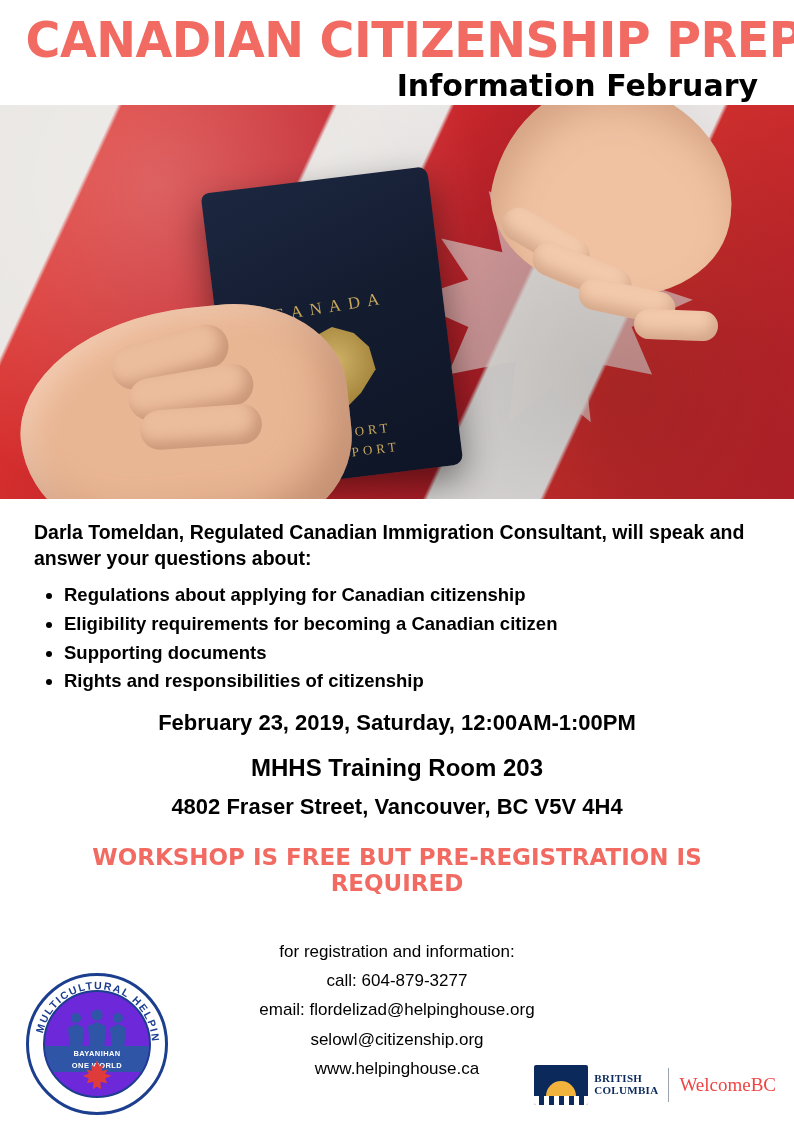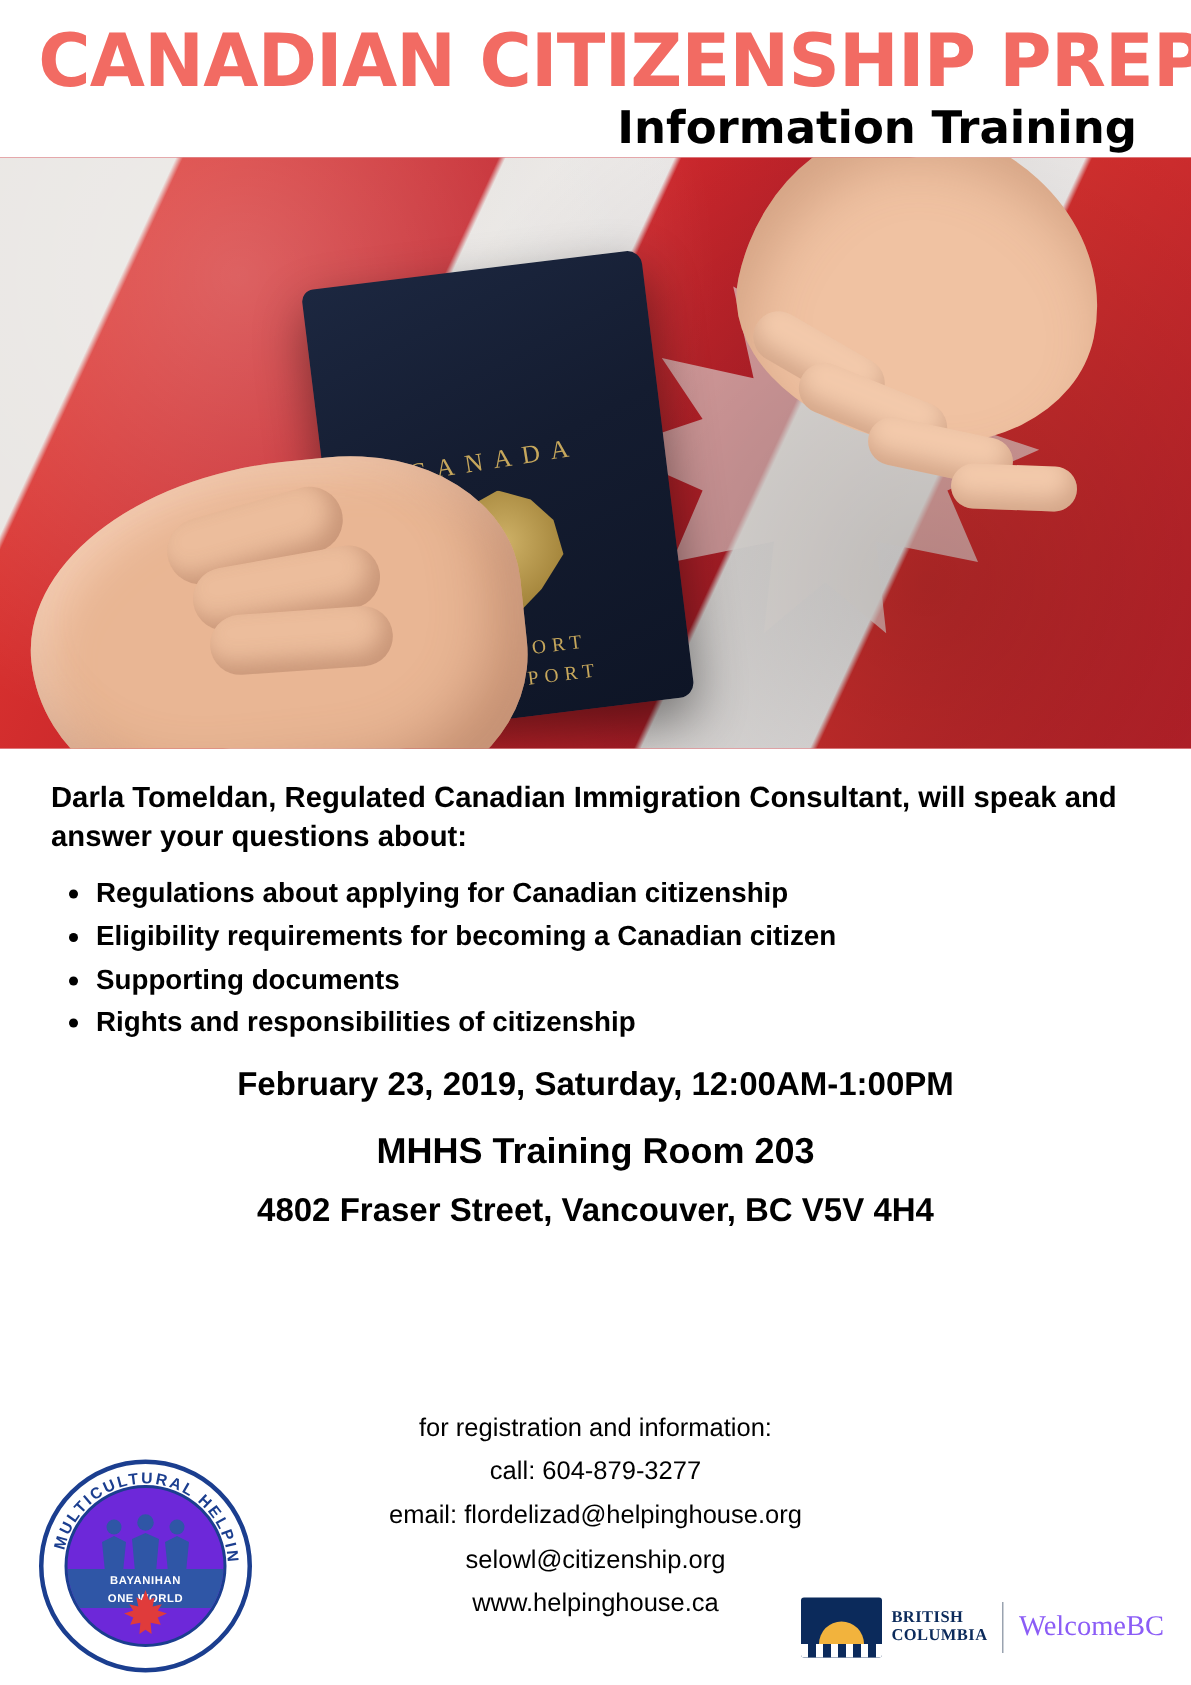--- a/index.html
+++ b/index.html
@@ -338,31 +338,31 @@
     letter-spacing: 0.3px;
   }
   .divider-v {
     width: 1px;
     height: 34px;
     background: #9aa3b0;
   }
   .welcome-bc {
     font-family: "Liberation Serif", serif;
     font-size: 19px;
-    color: #8b5cf6;
+    color: #ef4444;
   }
 </style>
 </head>
 <body>
 
 <div class="poster">
 
   <div class="header">
     <div class="title-main">CANADIAN CITIZENSHIP PREPARATION</div>
-    <div class="title-sub">Information Training</div>
+    <div class="title-sub">Information February</div>
   </div>
 
   <div class="hero">
     <div class="flag-bg"></div>
     <div class="leaf">
       <svg viewBox="0 0 100 100" xmlns="http://www.w3.org/2000/svg">
         <path d="M50 6 L57 26 L68 20 L64 38 L82 34 L74 46 L92 52 L74 60 L80 74 L60 70 L62 88 L50 78 L38 88 L40 70 L20 74 L26 60 L8 52 L26 46 L18 34 L36 38 L32 20 L43 26 Z" fill="#f3eeea" opacity="0.75"></path>
       </svg>
     </div>
     <div class="flag-soft"></div>
@@ -393,20 +393,21 @@
       <li>Regulations about applying for Canadian citizenship</li>
       <li>Eligibility requirements for becoming a Canadian citizen</li>
       <li>Supporting documents</li>
       <li>Rights and responsibilities of citizenship</li>
     </ul>
 
     <div class="when">February 23, 2019, Saturday, 12:00AM-1:00PM</div>
     <div class="where1">MHHS Training Room 203</div>
     <div class="where2">4802 Fraser Street, Vancouver, BC V5V 4H4</div>
 
+    <div class="free-note">WORKSHOP IS FREE BUT PRE-REGISTRATION IS REQUIRED</div>
   </div>
 
   <div class="footer">
 
     <div class="contact">
       <div>for registration and information:</div>
       <div>call: 604-879-3277</div>
       <div>email: flordelizad@helpinghouse.org</div>
       <div>selowl@citizenship.org</div>
       <div>www.helpinghouse.ca</div>

